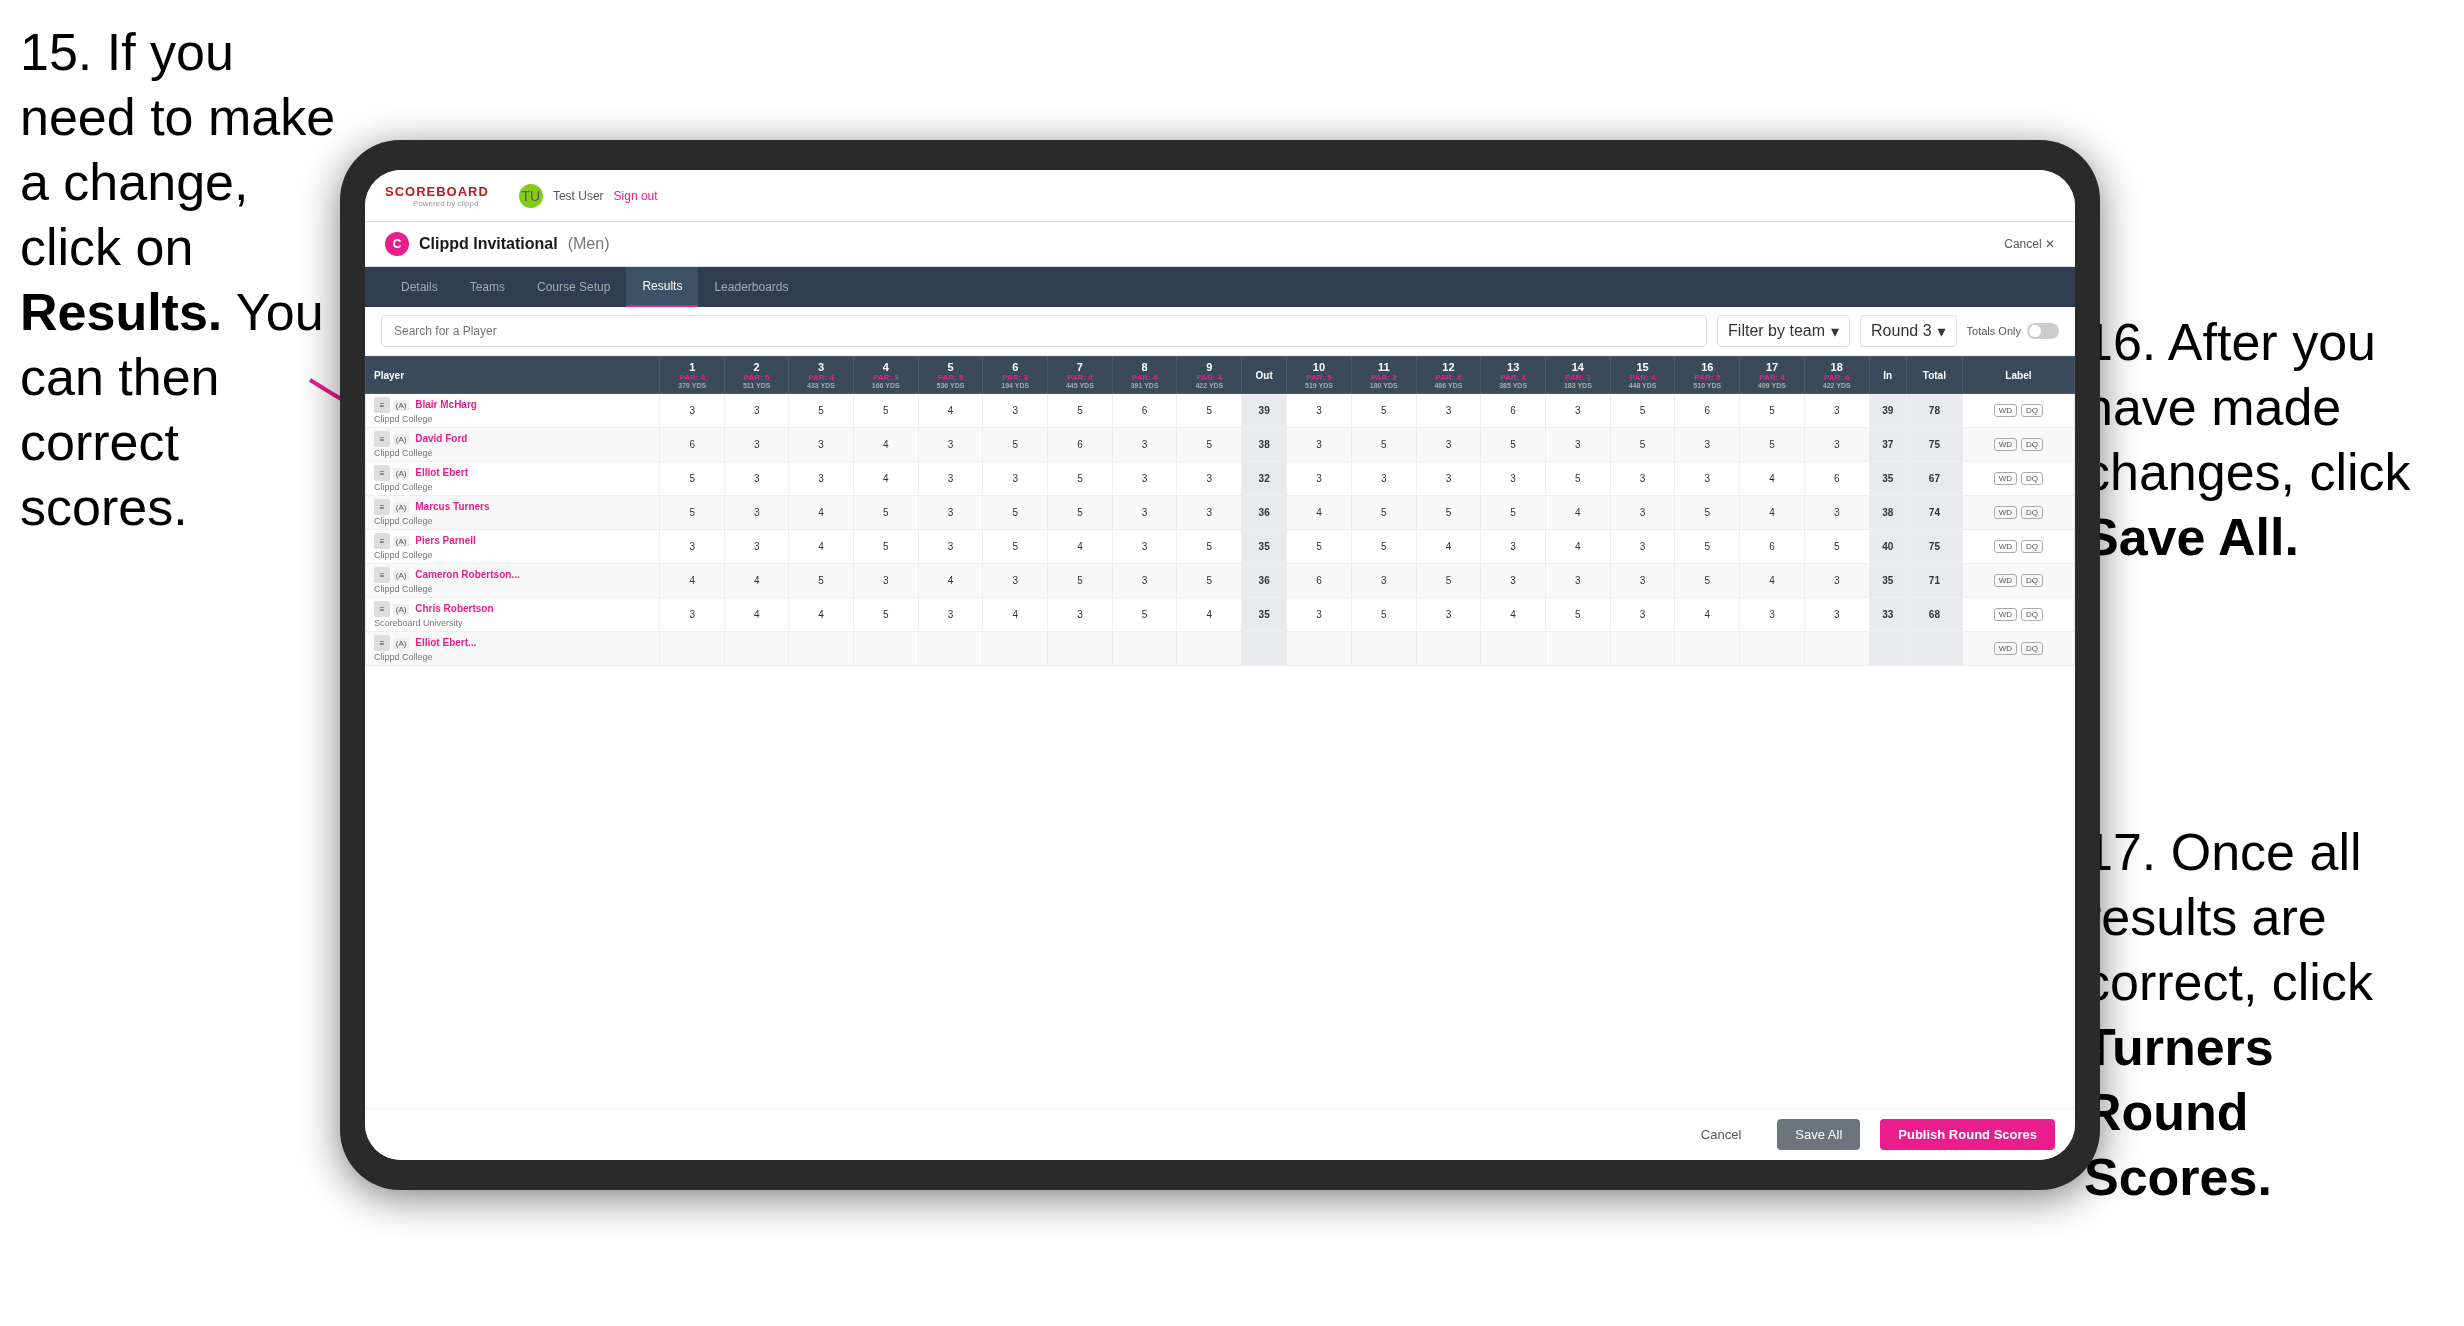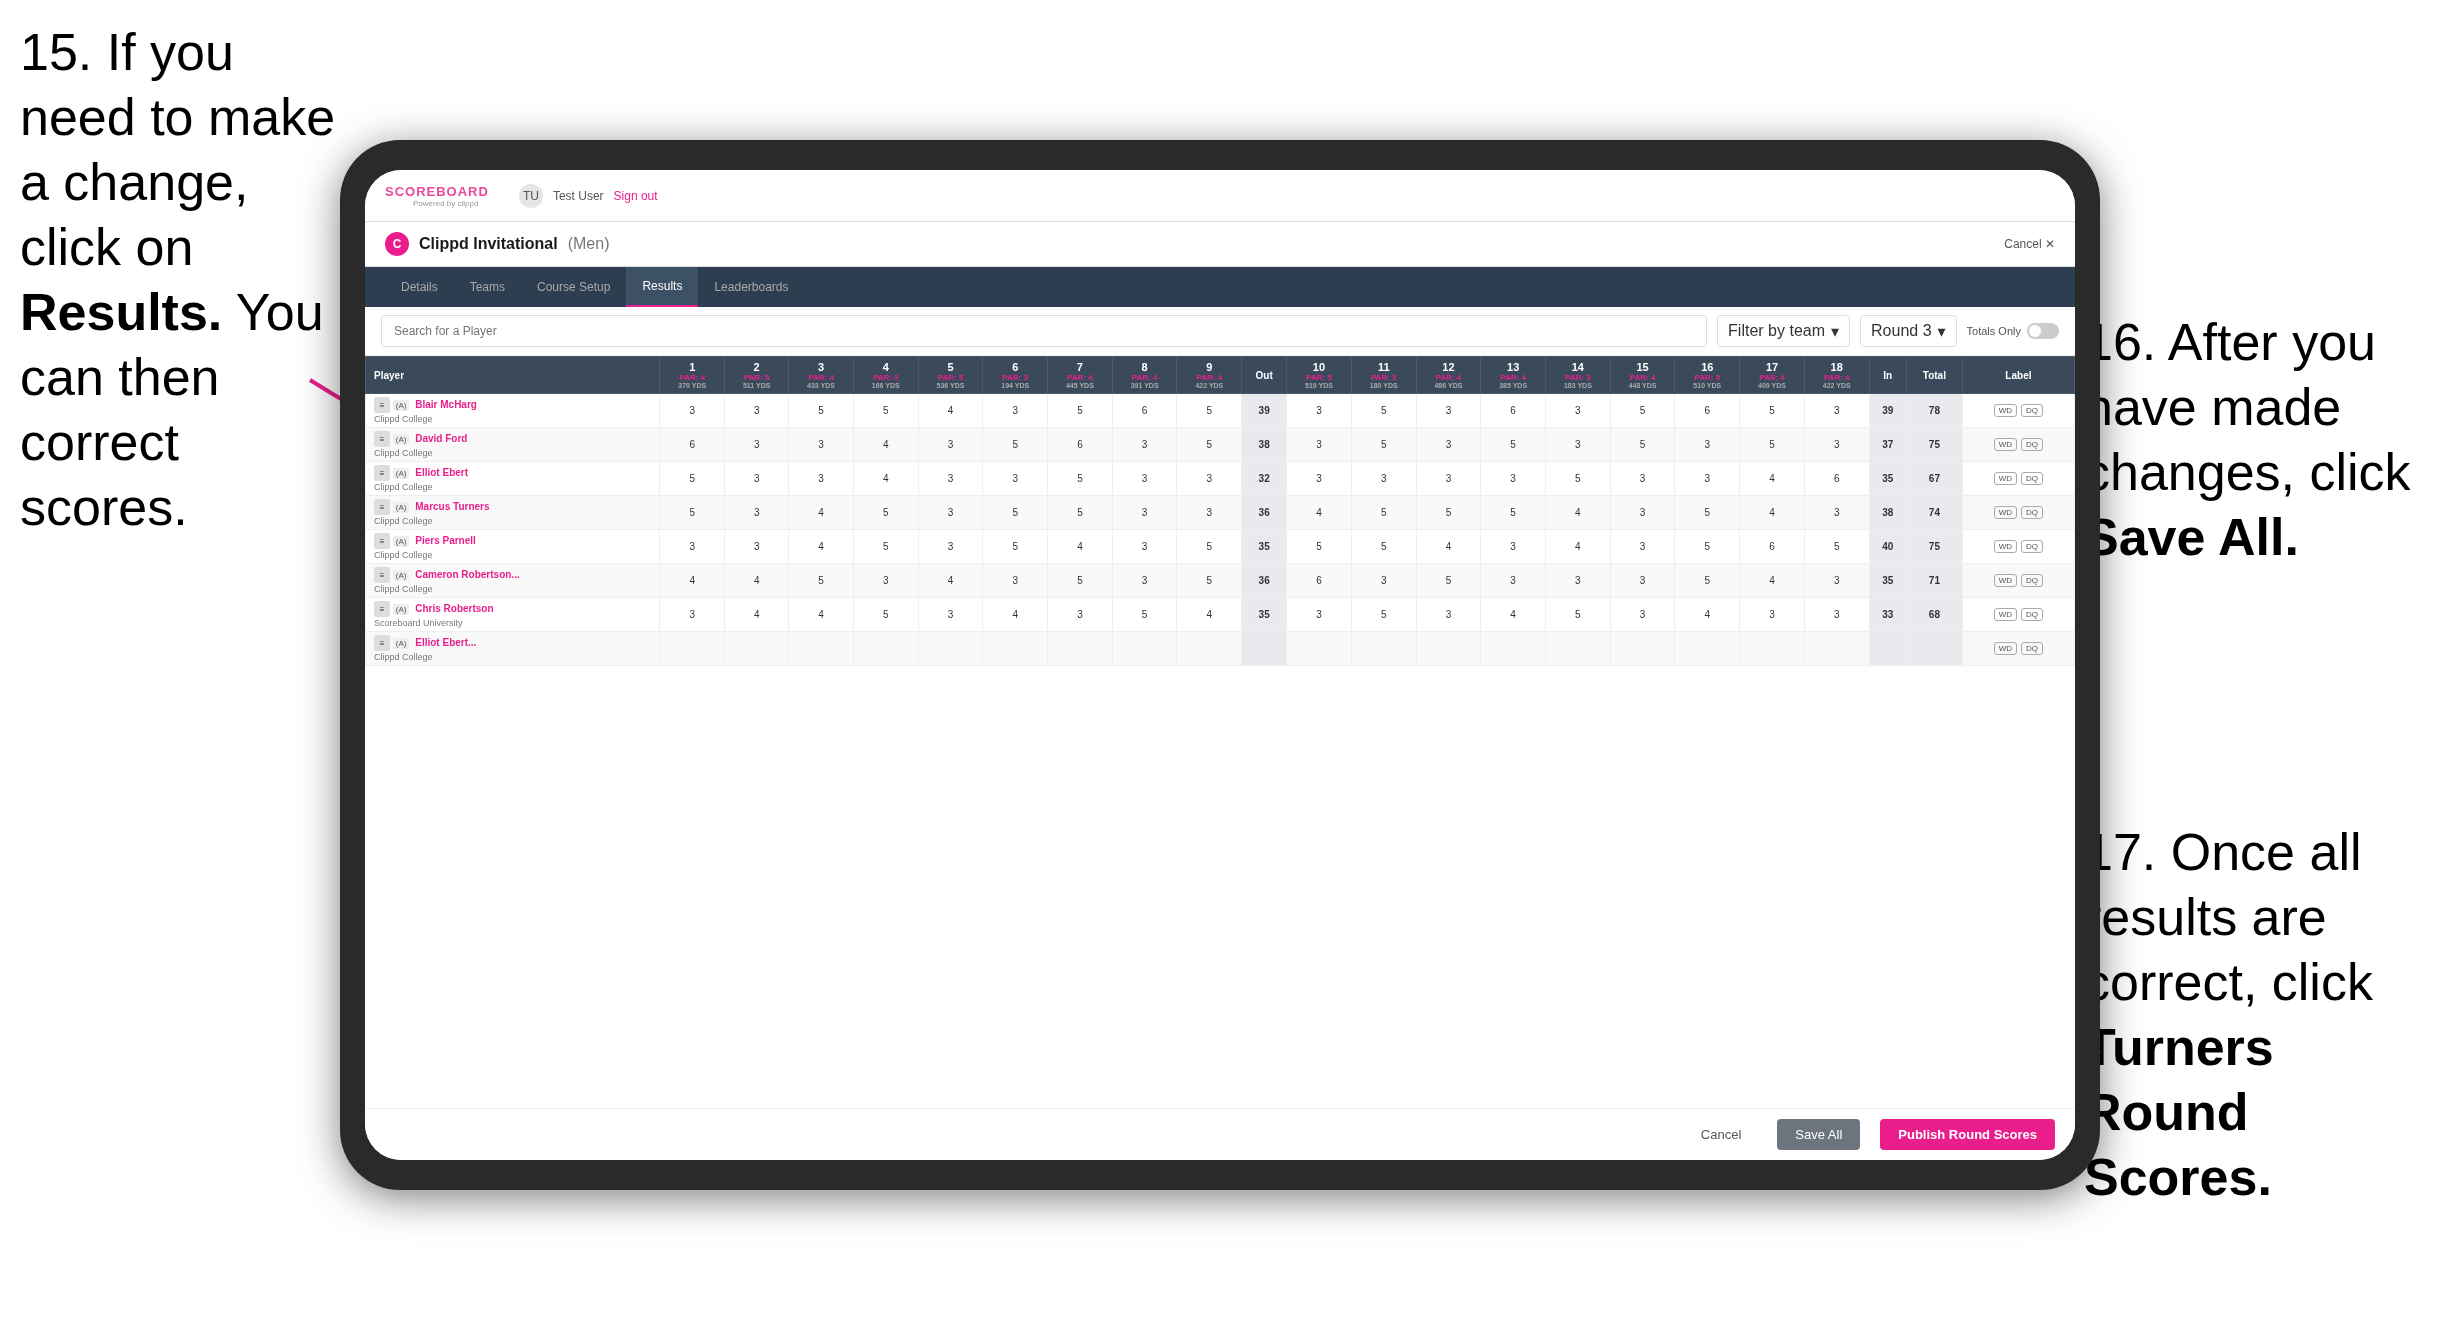--- a/index.html
+++ b/index.html
@@ -91,21 +91,21 @@
     }
     .logo-area {
       display: flex;
       align-items: center;
       gap: 6px;
       margin-right: 30px;
     }
     .logo-text {
       font-size: 13px;
       font-weight: 900;
-      color: #ec4899;
+      color: #b91c1c;
       letter-spacing: 1px;
     }
     .logo-sub {
       font-size: 8px;
       color: #999;
       margin-left: 28px;
     }
     .nav-links {
       display: flex;
       gap: 20px;
@@ -120,26 +120,26 @@
     .nav-right {
       display: flex;
       align-items: center;
       gap: 10px;
       font-size: 12px;
       color: #555;
     }
     .user-avatar {
       width: 24px;
       height: 24px;
-      background: #e5e5e5;
+      background: #84cc16;
       border-radius: 50%;
       display: flex;
       align-items: center;
       justify-content: center;
-      font-size: 12px;
+      font-size: 14px;
     }
 
     
     .tournament-header {
       background: #fff;
       padding: 10px 20px;
       display: flex;
       align-items: center;
       justify-content: space-between;
       border-bottom: 1px solid #ddd;

